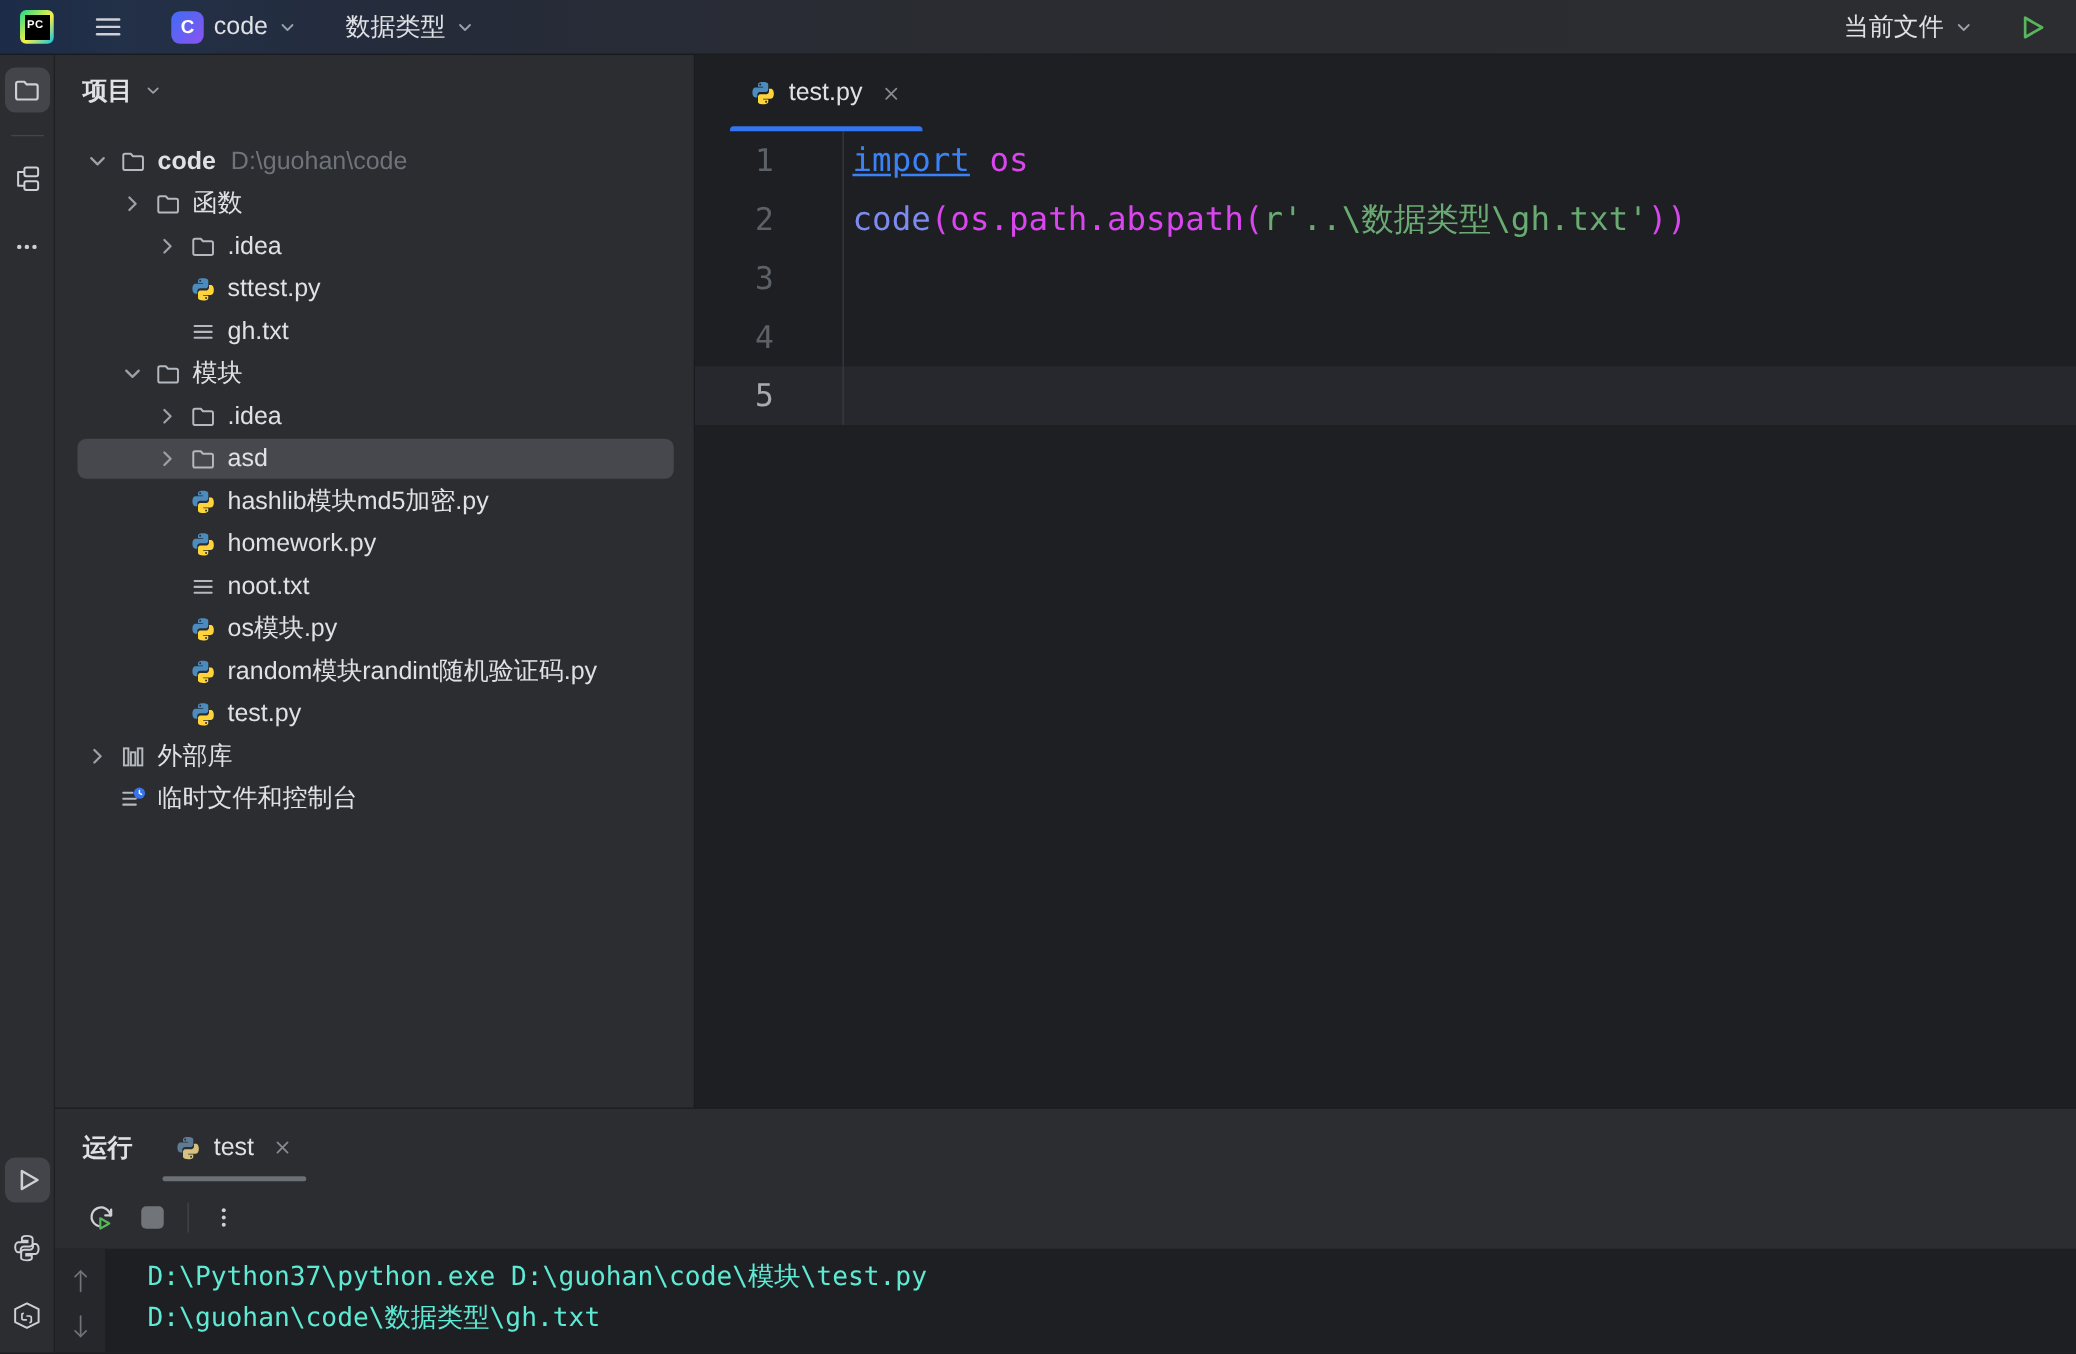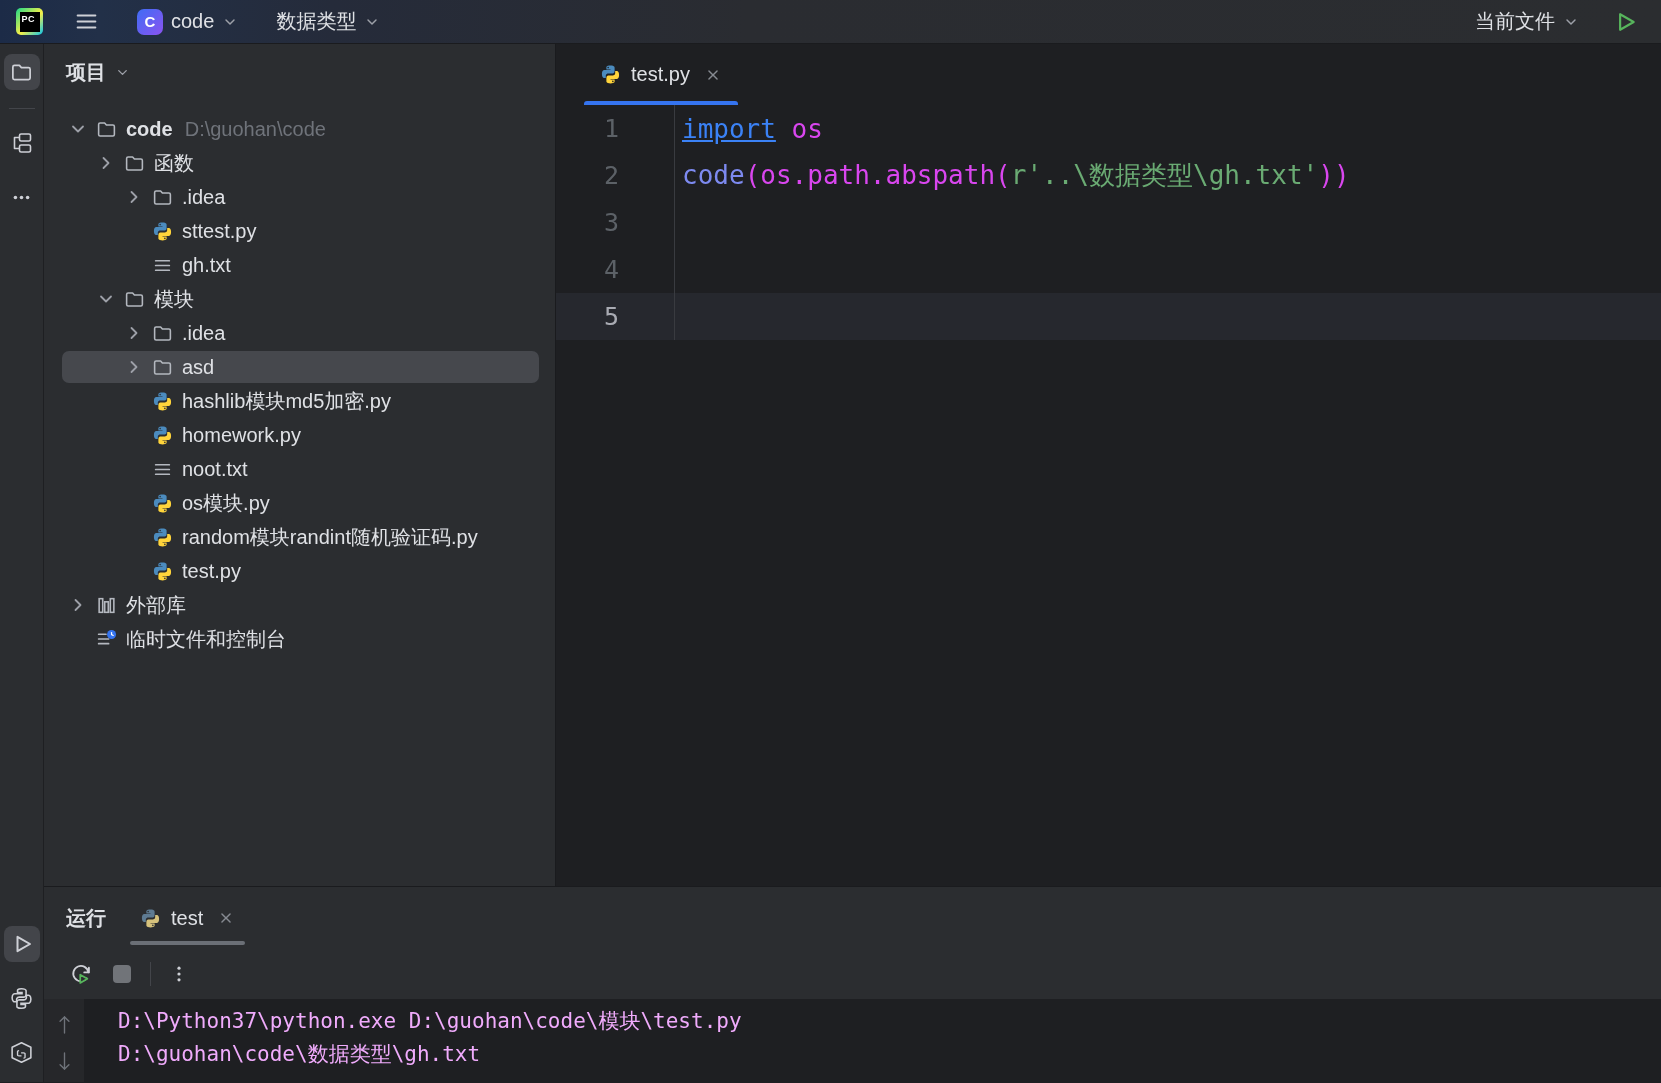--- a/index.html
+++ b/index.html
@@ -83,21 +83,21 @@
   .run-tab{display:flex;align-items:center;gap:10px;margin-left:22px;padding:0 12px;position:relative;color:#dfe1e5;font-size:20px;}
   .run-tab::after{content:'';position:absolute;left:2px;right:2px;bottom:4px;height:4px;background:#6b6f76;border-radius:2px;}
   .dim-py{filter:saturate(.5) brightness(.92);}
   .run-toolbar{height:50px;display:flex;align-items:center;gap:15px;padding-left:24px;}
   .tool-btn{width:26px;height:26px;display:flex;align-items:center;justify-content:center;color:#ced0d6;}
   .stop-sq{width:18px;height:18px;border-radius:4px;background:#717479;}
   .tool-divider{width:1px;height:24px;background:#43454a;}
   .console{flex:1;display:flex;background:#1e1f22;font-family:"DejaVu Sans Mono","Liberation Mono",monospace;}
   .console-gutter{width:40px;flex:none;background:#26272a;display:flex;flex-direction:column;align-items:center;
     padding-top:14px;gap:12px;color:#6f737a;}
-  .console-body{padding:6px 0 0 34px;font-size:21px;line-height:33px;color:#f0abfc;white-space:pre;}
+  .console-body{padding:6px 0 0 34px;font-size:21px;line-height:33px;color:#5eead4;white-space:pre;}
 </style>
 </head>
 <body>
 
 <svg width="0" height="0" style="position:absolute" aria-hidden="true">
   <defs>
     <symbol id="sym-hamburger" viewBox="0 0 24 24">
         <g stroke="currentColor" stroke-width="1.9" stroke-linecap="round">
           <line x1="3.5" y1="6.3" x2="20.5" y2="6.3"></line>
           <line x1="3.5" y1="12" x2="20.5" y2="12"></line>

